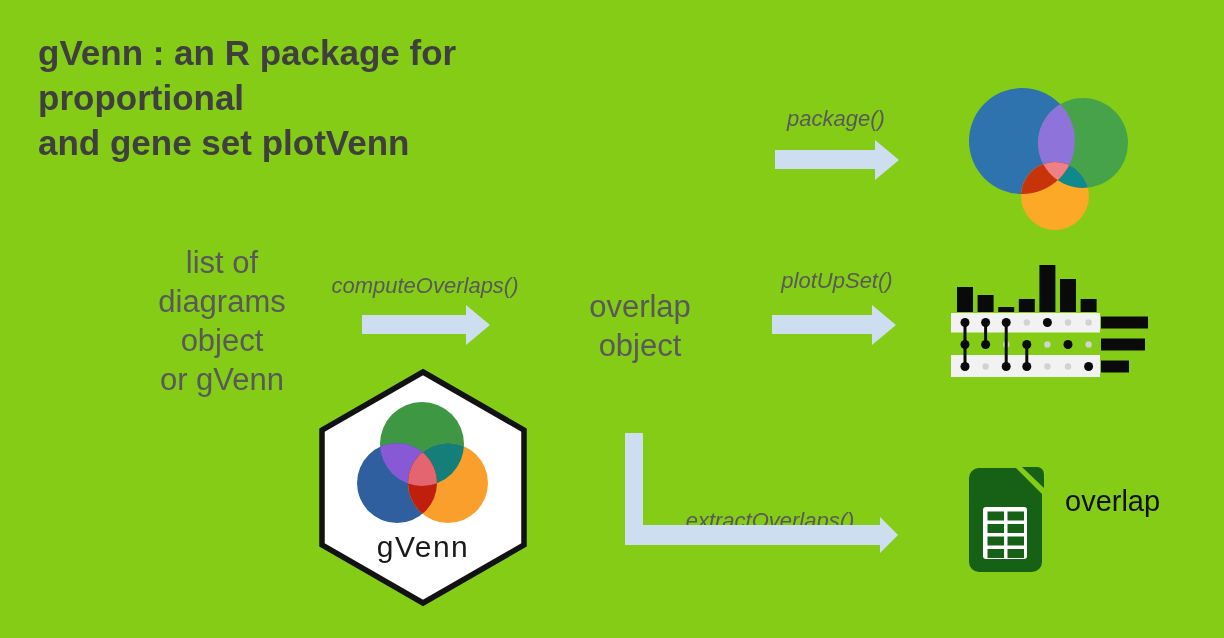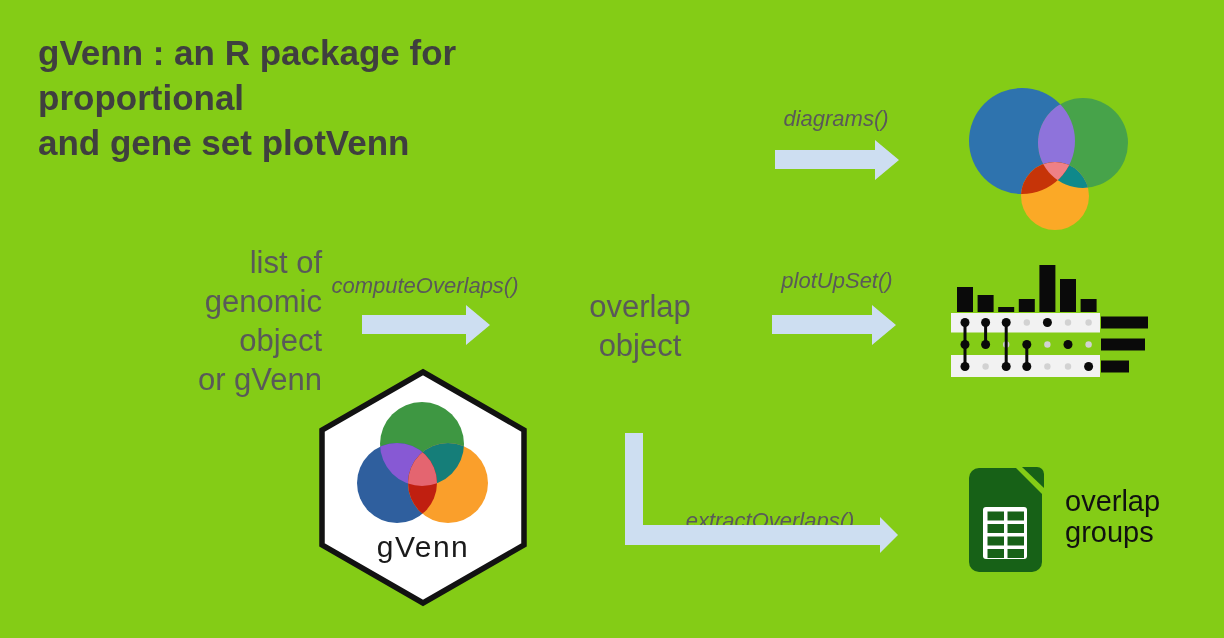--- a/index.html
+++ b/index.html
@@ -28,21 +28,21 @@
 </head>
 <body>
 
 <div id="canvas">
 
   <div class="abs title">
     <div>gVenn : an R package for proportional</div>
     <div>and gene set plotVenn</div>
   </div>
 
-  <div class="abs fn-label" style="left:736px;top:106px;width:200px;">diagrams()</div>
+  <div class="abs fn-label" style="left:736px;top:106px;width:200px;">package()</div>
   <svg class="abs" style="left:775px;top:138px;" width="124" height="44" viewBox="0 0 124 44">
     <polygon points="0,12 100,12 100,2 124,22 100,42 100,31 0,31" fill="var(--arrow)"></polygon>
   </svg>
 
   <svg class="abs" style="left:950px;top:83px;" width="185" height="150" viewBox="0 0 185 150">
     <defs>
       <clipPath id="tv-b">
           <circle cx="72" cy="58" r="53"></circle>
         </clipPath>
       <clipPath id="tv-g">
@@ -58,23 +58,23 @@
     <circle cx="133" cy="60" r="45" fill="var(--venn-purple)" clip-path="url(#tv-b)"></circle>
     <circle cx="105" cy="113" r="34" fill="var(--venn-teal)" clip-path="url(#tv-g)"></circle>
     <circle cx="105" cy="113" r="34" fill="var(--venn-red)" clip-path="url(#tv-b)"></circle>
     <g clip-path="url(#tv-b)">
         <g clip-path="url(#tv-g)">
       <circle cx="105" cy="113" r="34" fill="var(--venn-pink)"></circle>
     </g>
       </g>
   </svg>
 
-  <div class="abs node-text" style="left:122px;top:243px;width:200px;text-align:right;">
+  <div class="abs node-text" style="left:122px;top:243px;width:200px;">
     <div>list of</div>
-    <div>genomic</div>
+    <div>diagrams</div>
     <div>object</div>
     <div>or gVenn</div>
   </div>
 
   <div class="abs fn-label" style="left:305px;top:273px;width:240px;">computeOverlaps()</div>
   <svg class="abs" style="left:362px;top:303px;" width="128" height="44" viewBox="0 0 128 44">
     <polygon points="0,12 104,12 104,2 128,22 104,42 104,31 0,31" fill="var(--arrow)"></polygon>
   </svg>
 
   <div class="abs node-text" style="left:565px;top:287px;width:150px;">
@@ -170,16 +170,15 @@
       <rect x="42.5" y="59" width="16.5" height="9" fill="var(--sheet-green)"></rect>
       <rect x="22.5" y="71.5" width="16.5" height="9" fill="var(--sheet-green)"></rect>
       <rect x="42.5" y="71.5" width="16.5" height="9" fill="var(--sheet-green)"></rect>
       <rect x="22.5" y="84" width="16.5" height="9" fill="var(--sheet-green)"></rect>
       <rect x="42.5" y="84" width="16.5" height="9" fill="var(--sheet-green)"></rect>
     </g>
   </svg>
 
   <div class="abs out-text" style="left:1065px;top:486px;width:140px;">
     <div>overlap</div>
-    <div>groups</div>
   </div>
 
 </div>
 
 </body></html>

